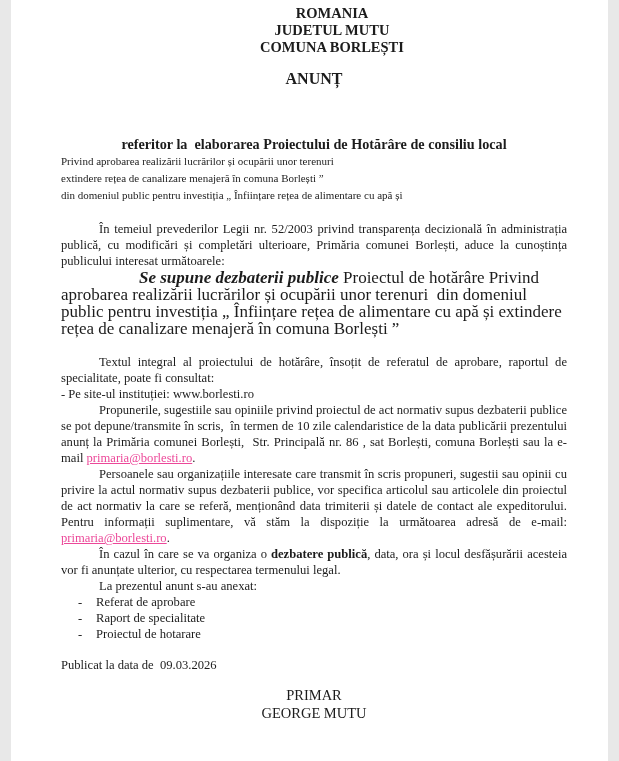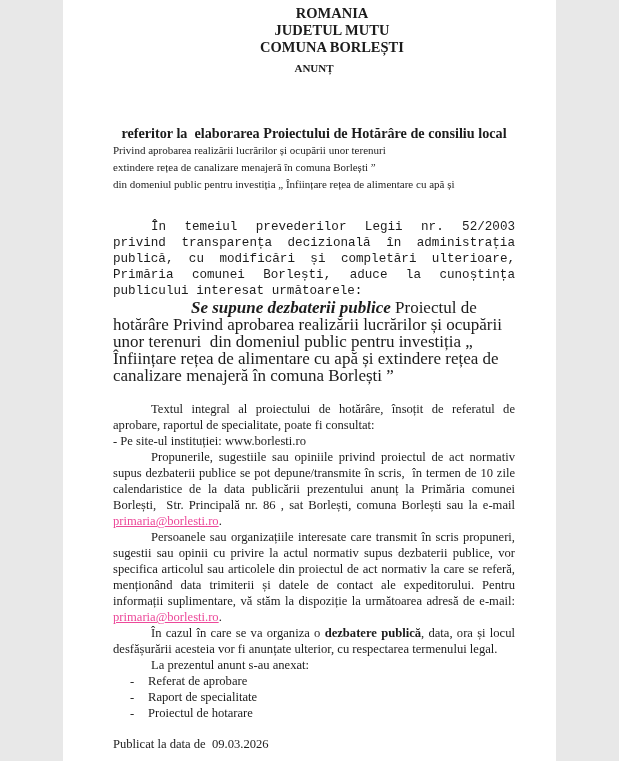--- a/index.html
+++ b/index.html
@@ -1,18 +1,18 @@
 <!DOCTYPE html>
 <html lang="ro"><head>
 <meta charset="utf-8">
 <style>
   * { margin: 0; padding: 0; box-sizing: border-box; }
   html, body { background: #e8e8e8; }
   .page {
-    width: 493px;
+    width: 597px;
     height: 761px;
     margin: 0 auto;
     background: #ffffff;
     font-family: "Liberation Serif", "DejaVu Serif", serif;
     color: #1c1c1c;
     position: relative;
     overflow: hidden;
   }
   .content { padding: 5px 41px 0 50px; }
 
@@ -27,24 +27,24 @@
 
   .doc-number {
     margin-top: 20px;
     padding-left: 8px;
     font-weight: bold;
     font-size: 13.5px;
     line-height: 16px;
   }
 
   .anunt-heading {
-    margin-top: 3px;
+    margin-top: 14px;
     text-align: center;
     font-weight: bold;
-    font-size: 11px;
+    font-size: 16px;
     line-height: 18px;
   }
   .title-sub {
     text-align: center;
     font-weight: bold;
     font-size: 14.2px;
     line-height: 17px;
     white-space: pre-wrap;
     margin-top: 48px;
   }
@@ -55,21 +55,21 @@
   }
 
   .body-p {
     font-size: 12.6px;
     line-height: 16px;
     text-align: justify;
     white-space: pre-wrap;
   }
   .indent { text-indent: 38px; }
   .mt-blank { margin-top: 17px; }
-  .intro-p { margin-top: 26px; font-family: Liberation Mono, monospace; }
+  .intro-p { margin-top: 17px; }
 
   .submission-p {
     font-size: 17px;
     line-height: 17px;
     text-align: left;
     text-indent: 78px;
     white-space: pre-wrap;
   }
   .lead-italic { font-style: italic; font-weight: bold; }
 

